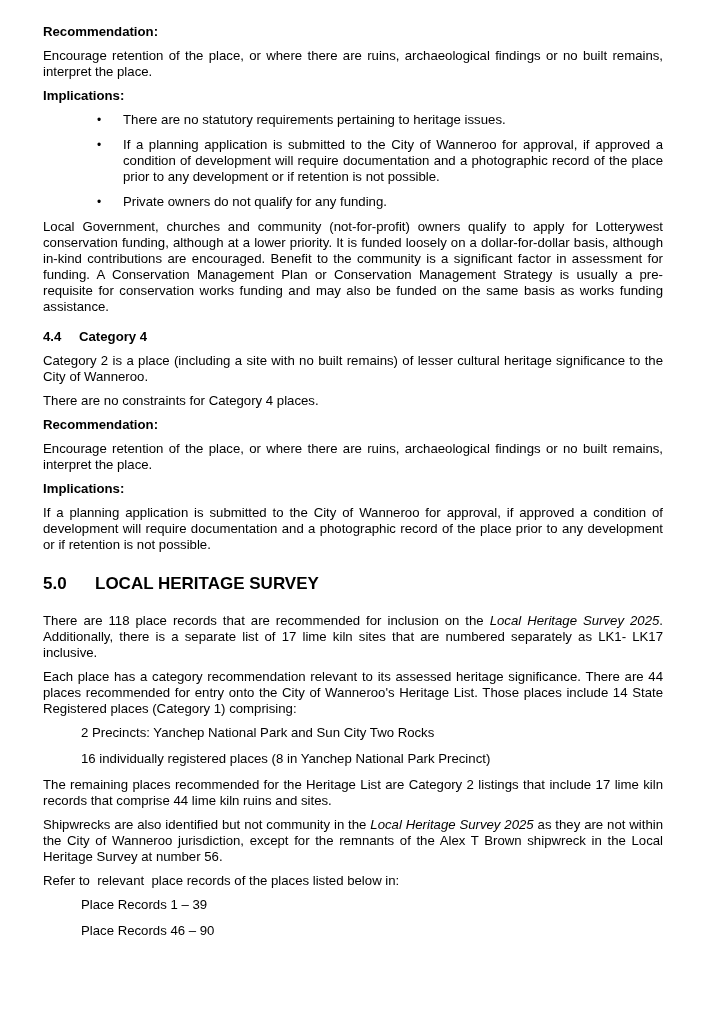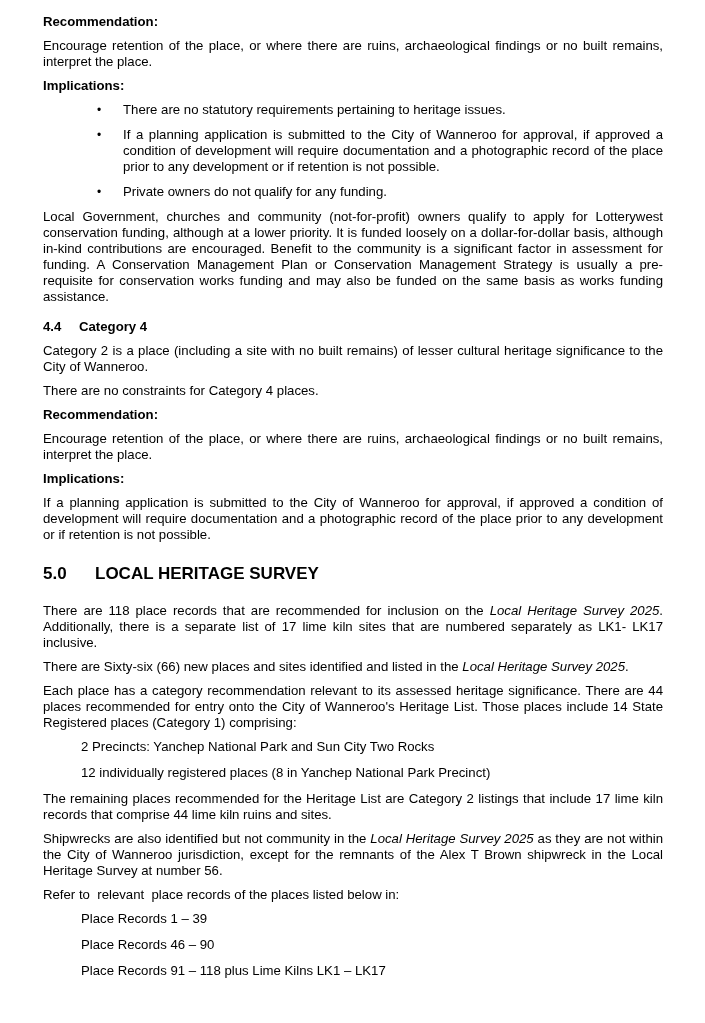--- a/index.html
+++ b/index.html
@@ -5,21 +5,21 @@
   html, body {
     margin: 0;
     padding: 0;
     background: #ffffff;
   }
   .page {
     position: relative;
     width: 705px;
     height: 1023px;
     box-sizing: border-box;
-    padding: 14px 42px 0 43px;
+    padding: 24px 42px 0 43px;
     background: #ffffff;
     color: #000000;
     font-family: "Liberation Sans", "DejaVu Sans", sans-serif;
     font-size: 13.2px;
     line-height: 16px;
     overflow: hidden;
   }
   .para {
     margin: 0 0 8px 0;
   }
@@ -111,30 +111,28 @@
 
   <div class="para bold">Implications:</div>
   <p class="para just">If a planning application is submitted to the City of Wanneroo for approval, if approved a condition of development will require documentation and a photographic record of the place prior to any development or if retention is not possible.</p>
 
   <div class="h50">
     <span class="h-num">5.0</span><span>LOCAL HERITAGE SURVEY</span>
   </div>
 
   <p class="para just"><span>There are 118 place records that are recommended for inclusion on the </span><span class="it">Local Heritage Survey 2025</span><span>. Additionally, there is a separate list of 17 lime kiln sites that are numbered separately as LK1- LK17 inclusive.</span></p>
 
-  <p class="para just"><span>There are Sixty-six (66) new places and sites identified and listed in the </span><span class="it">Local Heritage Survey 2025</span><span>.</span></p>
 
   <p class="para just">Each place has a category recommendation relevant to its assessed heritage significance. There are 44 places recommended for entry onto the City of Wanneroo's Heritage List. Those places include 14 State Registered places (Category 1) comprising:</p>
 
   <div class="indent-line">2 Precincts: Yanchep National Park and Sun City Two Rocks</div>
-  <div class="indent-line">12 individually registered places (8 in Yanchep National Park Precinct)</div>
+  <div class="indent-line">16 individually registered places (8 in Yanchep National Park Precinct)</div>
 
   <p class="para just">The remaining places recommended for the Heritage List are Category 2 listings that include 17 lime kiln records that comprise 44 lime kiln ruins and sites.</p>
 
   <p class="para just"><span>Shipwrecks are also identified but not community in the </span><span class="it">Local Heritage Survey 2025</span><span> as they are not within the City of Wanneroo jurisdiction, except for the remnants of the Alex T Brown shipwreck in the Local Heritage Survey at number 56.</span></p>
 
   <p class="para pre-space">Refer to  relevant  place records of the places listed below in:</p>
 
   <div class="indent-line">Place Records 1 – 39</div>
   <div class="indent-line">Place Records 46 – 90</div>
-  <div class="indent-line">Place Records 91 – 118 plus Lime Kilns LK1 – LK17</div>
 
 </div>
 
 </body></html>

